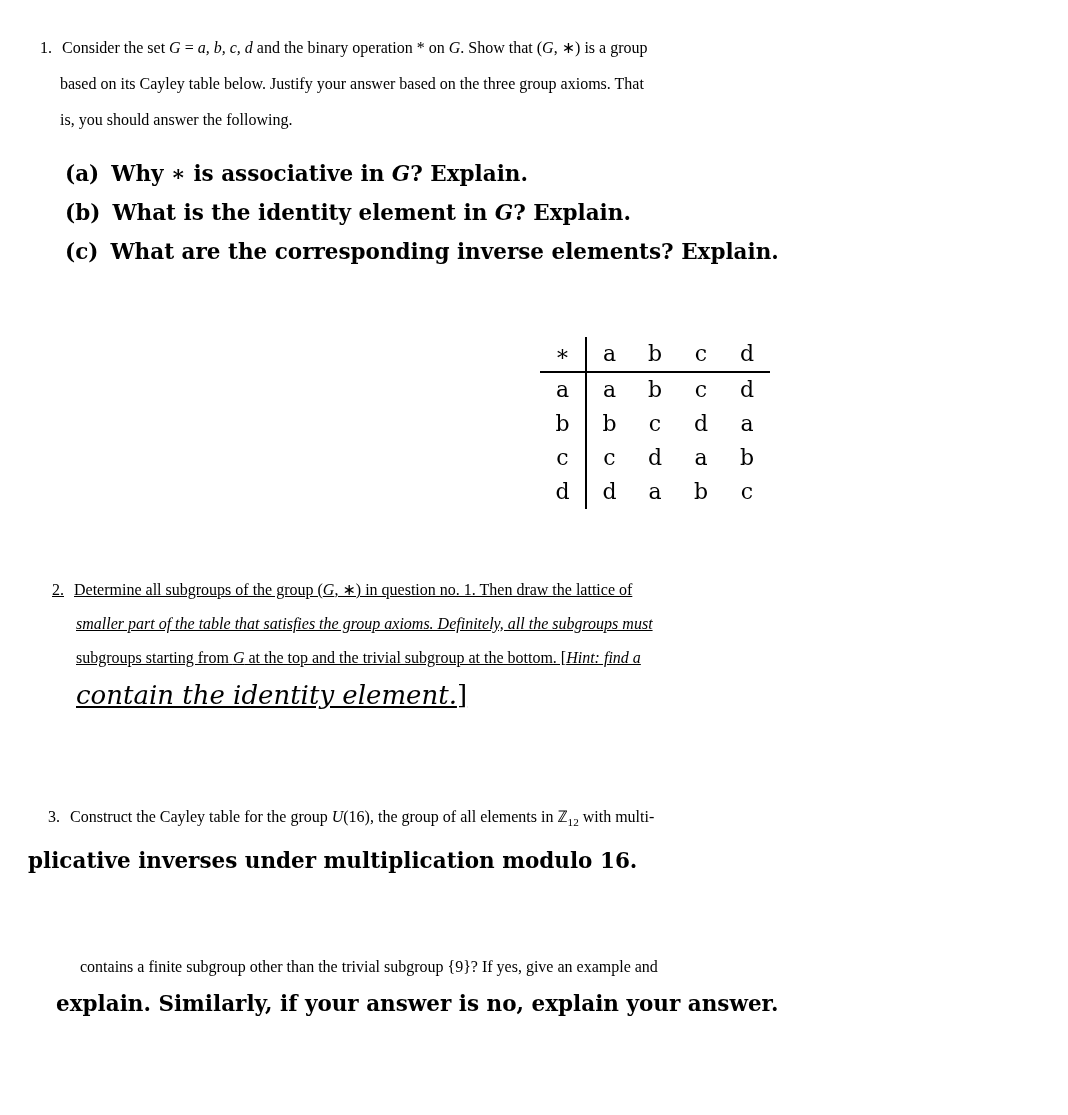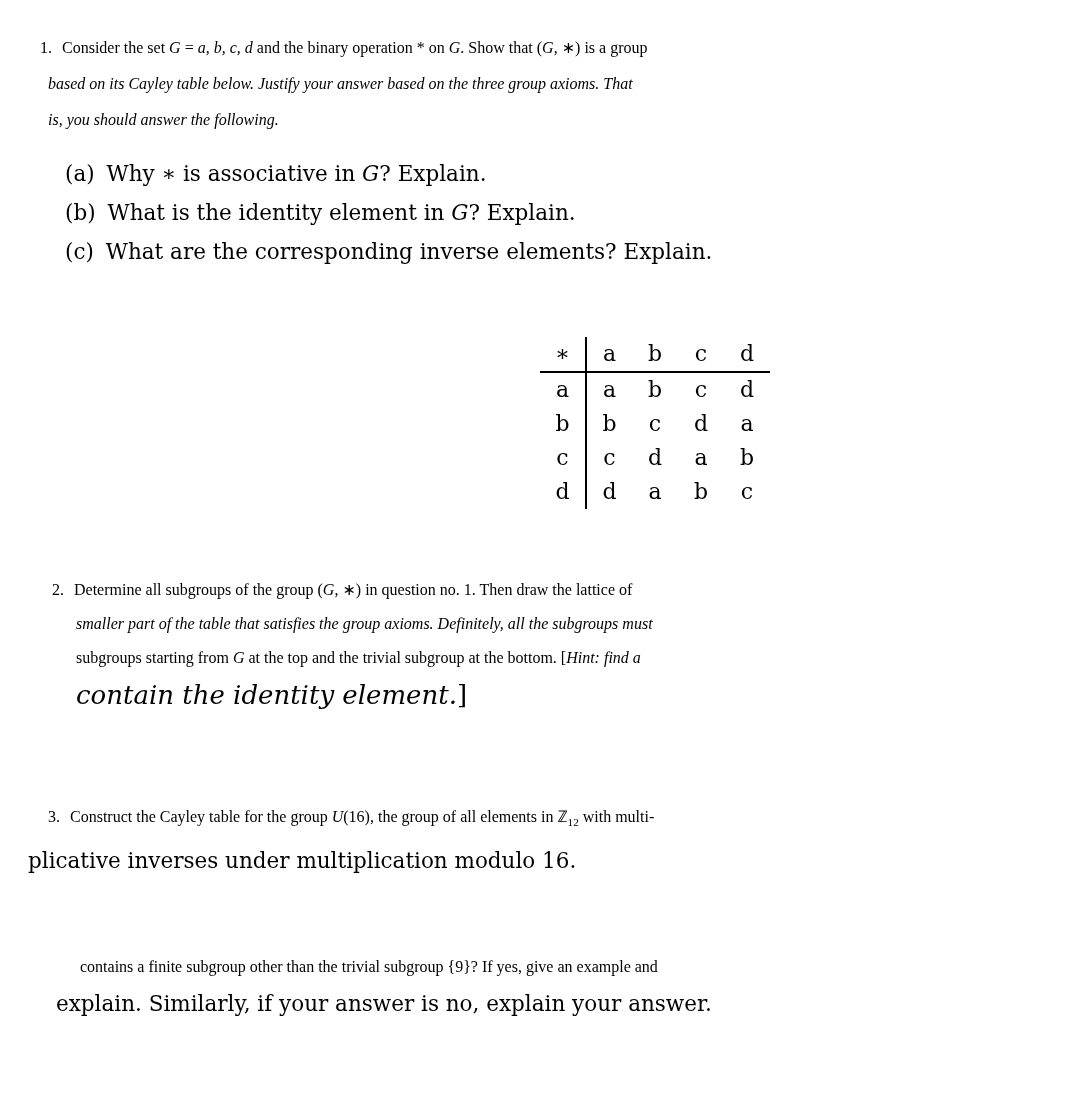--- a/index.html
+++ b/index.html
@@ -15,26 +15,27 @@
 
   .line {
     font-size: 16px;
     line-height: 36px;
     white-space: nowrap;
     font-family: "Liberation Serif", serif;
   }
   .wide {
     font-family: "DejaVu Serif", serif;
     font-size: 21.5px;
+    font-weight: bold;
   }
   .pnum { margin-right: 10px; }
 
   
   .p1-first { margin-left: 20px; }
-  .p1-cont  { margin-left: 28px; font-style: italic; }
+  .p1-cont  { margin-left: 40px; }
   .subitems { margin-top: 16px; }
   .sub {
     margin-left: 45px;
     line-height: 39px;
     white-space: nowrap;
   }
   .sub .slabel { margin-right: 12px; }
 
   
   table.cayley {
@@ -46,21 +47,21 @@
     font-family: "DejaVu Serif", serif;
     font-size: 22px;
     text-align: center;
     width: 46px;
     padding: 4px 0 5px 0;
   }
   table.cayley td.lead { border-right: 2px solid #000; }
   table.cayley tr.head td { border-bottom: 2px solid #000; }
 
   
-  .prob2 { margin-top: 64px; }
+  .prob2 { margin-top: 64px; text-decoration: underline; }
   .prob2 .line { line-height: 34px; }
   .p2-first { margin-left: 32px; }
   .p2-cont  { margin-left: 56px; }
   .big-italic {
     margin-left: 56px;
     font-family: "DejaVu Serif", serif;
     font-size: 26px;
     line-height: 40px;
     white-space: nowrap;
   }

